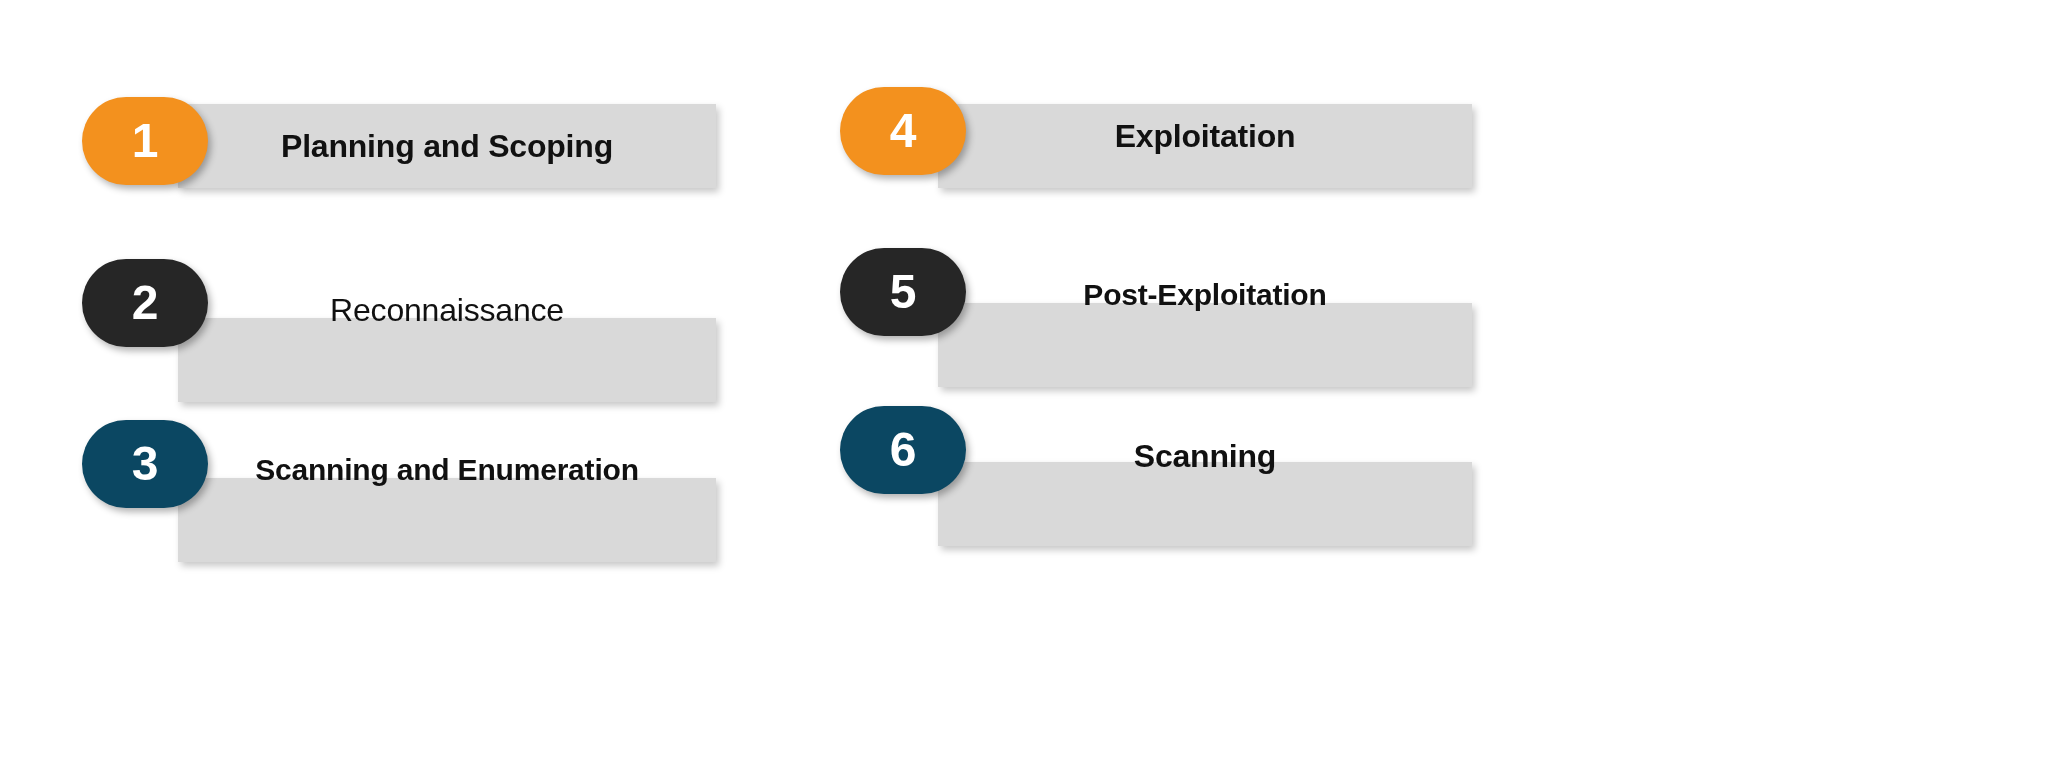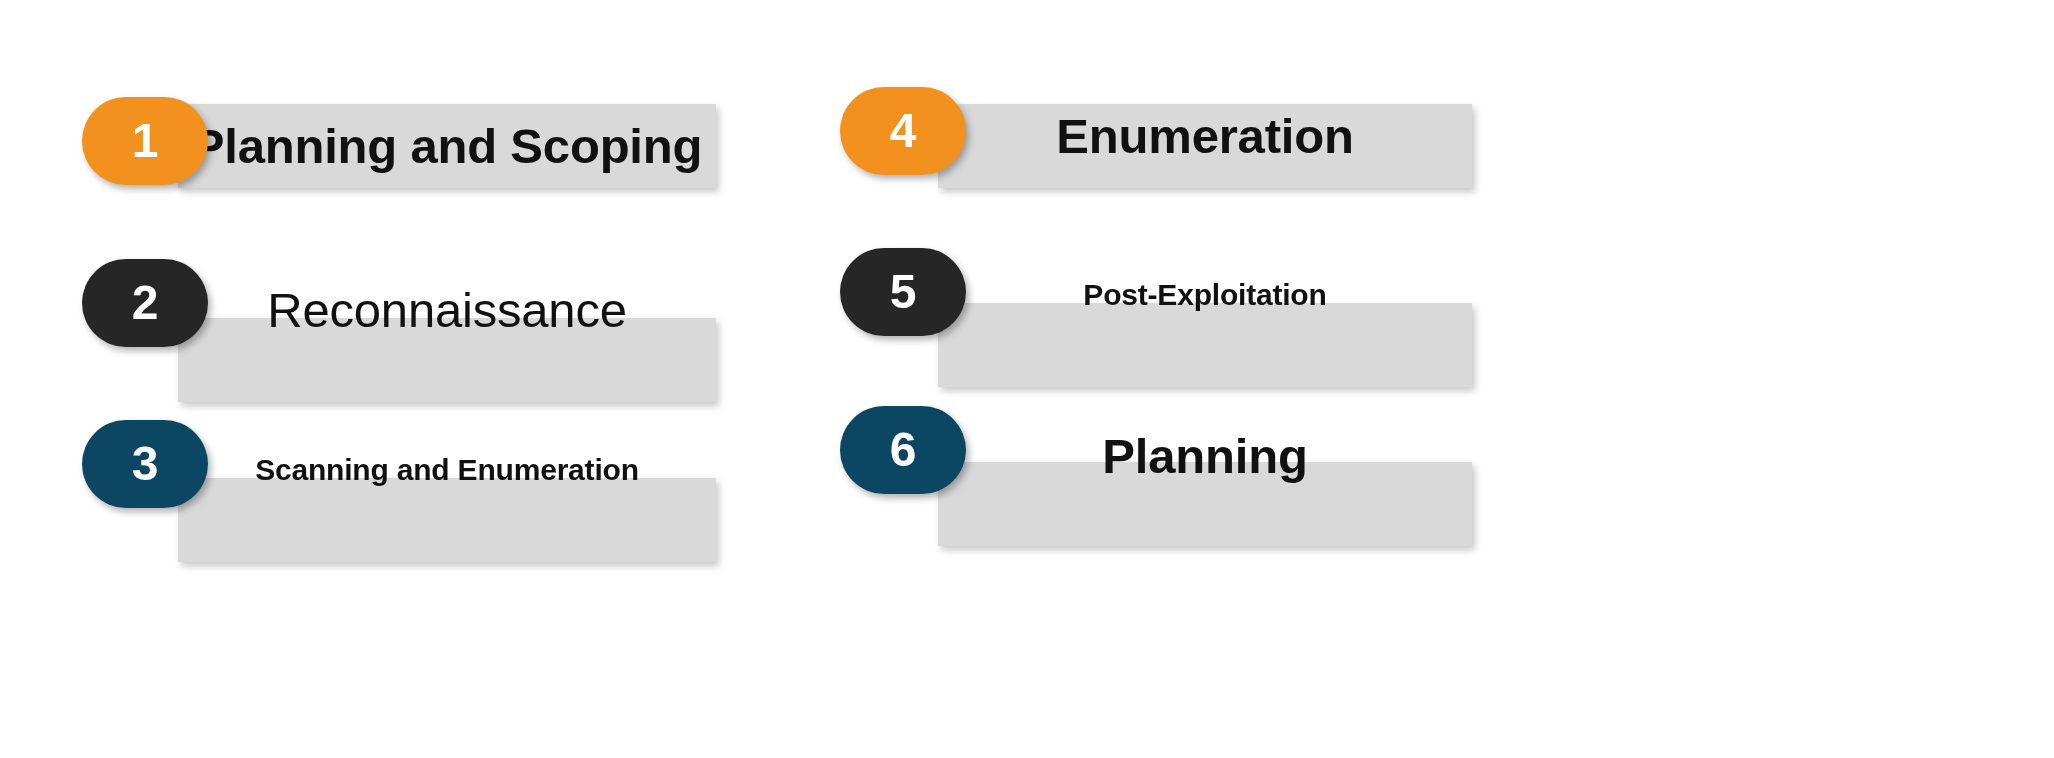--- a/index.html
+++ b/index.html
@@ -91,21 +91,21 @@
   .c1.r1 .step-label { top: 104px; }
   .c2.r1 .step-label { top: 94px; }
   .c1.r2 .step-label { top: 268px; }
   .c2.r2 .step-label { top: 253px; }
   .c1.r3 .step-label { top: 428px; }
   .c2.r3 .step-label { top: 414px; }
 
   .bold   { font-weight: bold; }
   .normal { font-weight: normal; }
   .fs-42 { font-size: 30px; }
-  .fs-44 { font-size: 49px; }
+  .fs-44 { font-size: 32px; }
 </style>
 </head>
 <body>
 
 <div id="stage" style="background: rgb(255, 255, 255);">
 
   <div class="step c1 r1">
     <div class="step-bar" style="background: rgb(217, 217, 217);"></div>
     <div class="step-label bold fs-44">Planning and Scoping</div>
     <div class="step-badge" style="background: rgb(243, 145, 30);">
@@ -124,35 +124,35 @@
   <div class="step c1 r3">
     <div class="step-bar" style="background: rgb(217, 217, 217);"></div>
     <div class="step-label bold fs-42">Scanning and Enumeration</div>
     <div class="step-badge" style="background: rgb(11, 71, 98);">
       <span class="step-badge-num">3</span>
     </div>
   </div>
 
   <div class="step c2 r1">
     <div class="step-bar" style="background: rgb(217, 217, 217);"></div>
-    <div class="step-label bold fs-44">Enumeration</div>
+    <div class="step-label bold fs-44">Exploitation</div>
     <div class="step-badge" style="background: rgb(243, 145, 30);">
       <span class="step-badge-num">4</span>
     </div>
   </div>
 
   <div class="step c2 r2">
     <div class="step-bar" style="background: rgb(217, 217, 217);"></div>
     <div class="step-label bold fs-42">Post-Exploitation</div>
     <div class="step-badge" style="background: rgb(38, 38, 38);">
       <span class="step-badge-num">5</span>
     </div>
   </div>
 
   <div class="step c2 r3">
     <div class="step-bar" style="background: rgb(217, 217, 217);"></div>
-    <div class="step-label bold fs-44">Planning</div>
+    <div class="step-label bold fs-44">Scanning</div>
     <div class="step-badge" style="background: rgb(11, 71, 98);">
       <span class="step-badge-num">6</span>
     </div>
   </div>
 
 </div>
 
 </body></html>

